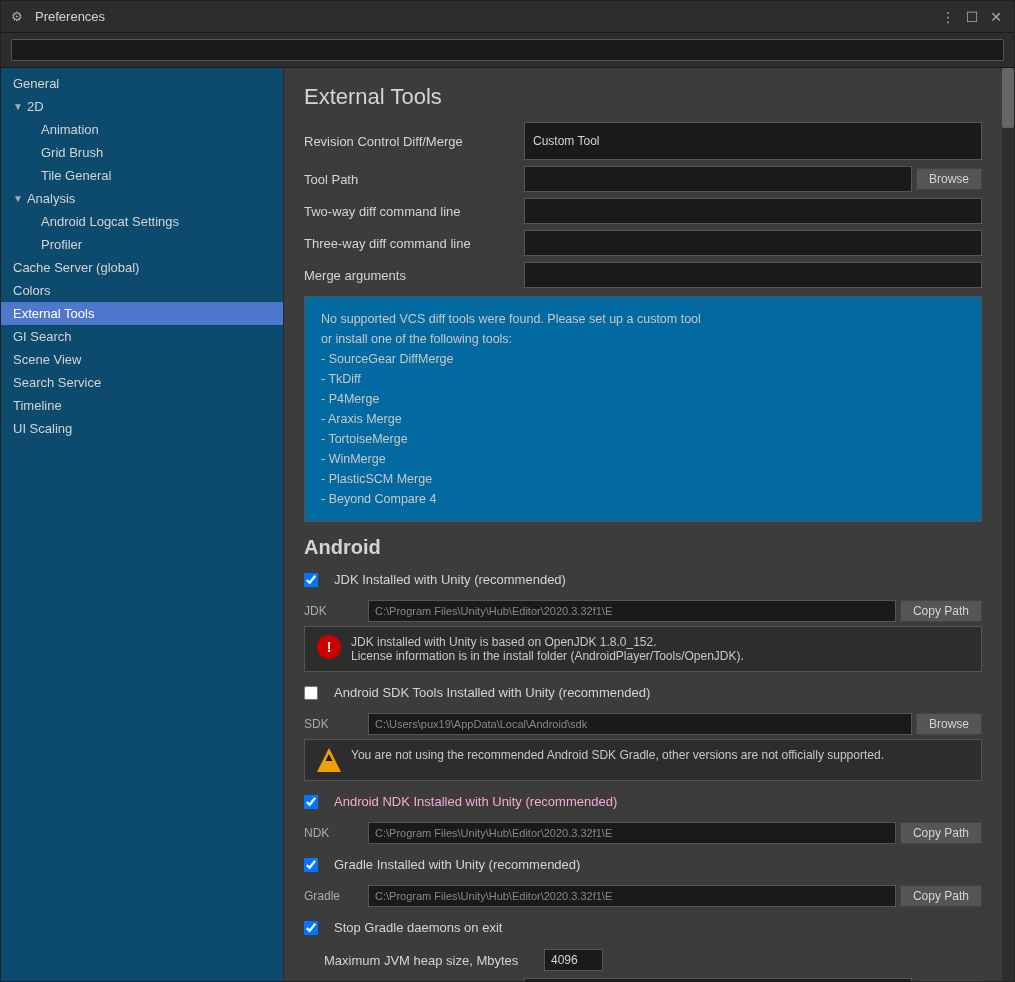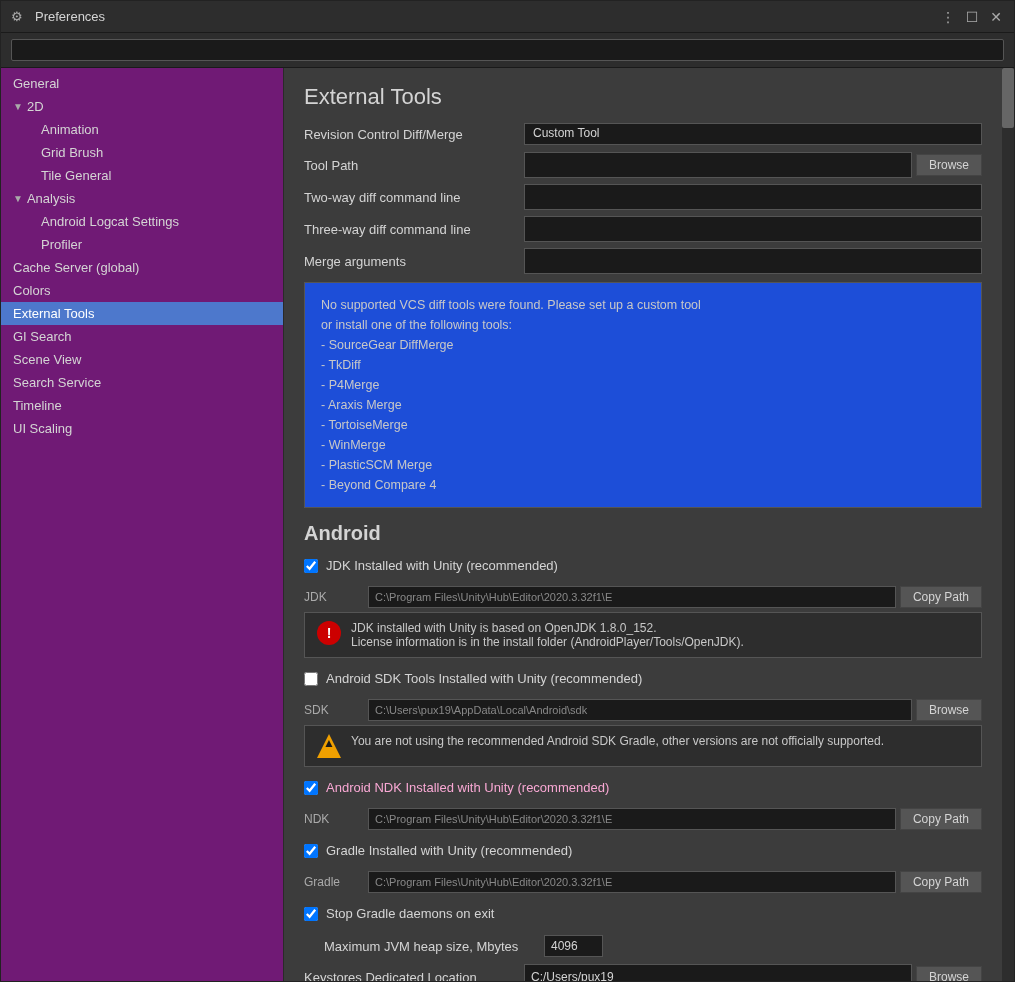--- a/index.html
+++ b/index.html
@@ -72,21 +72,21 @@
       border-radius: 2px;
       outline: none;
     }
     .content-area {
       display: flex;
       flex: 1;
       overflow: hidden;
     }
     .sidebar {
       width: 283px;
-      background: #701a75;
+      background: #0c4a6e;
       border-right: 1px solid #2a2a2a;
       overflow-y: auto;
       flex-shrink: 0;
       padding: 4px 0;
     }
     .sidebar-item {
       padding: 4px 12px;
       cursor: pointer;
       color: #d4d4d4;
       font-size: 13px;
@@ -151,38 +151,38 @@
       background: #555;
       border: 1px solid #444;
       color: #d4d4d4;
       padding: 2px 12px;
       font-size: 12px;
       cursor: pointer;
       height: 22px;
       white-space: nowrap;
     }
     .info-box {
-      background: #1d4ed8;
+      background: #0369a1;
       border: 1px solid #555;
       padding: 12px 16px;
       margin: 8px 0;
       font-size: 12.5px;
       color: #c8c8c8;
       line-height: 1.6;
     }
     .section-header {
       font-size: 20px;
       font-weight: bold;
       color: #d4d4d4;
       margin: 14px 0 8px 0;
     }
     .checkbox-row {
       display: flex;
       align-items: center;
-      gap: 8px;
+      gap: 16px;
       margin: 13px 0;
       font-size: 13px;
     }
     .checkbox-row input[type=checkbox] {
       width: 14px;
       height: 14px;
       cursor: pointer;
     }
     .checkbox-row a {
       color: #4d9ee8;
@@ -304,21 +304,21 @@
       <div class="sidebar-item level1">
         <span>UI Scaling</span>
       </div>
     </div>
 
     <div class="main-content">
       <h1 class="page-title">External Tools</h1>
 
       <div class="section-row">
         <span class="row-label">Revision Control Diff/Merge</span>
-        <div style="flex:1; background:#1a1a1a; border:1px solid #555; padding:2px 8px; height:22px; font-size:12px; color:#d4d4d4; display:flex; align-items:flex-start;">
+        <div style="flex:1; background:#1a1a1a; border:1px solid #555; padding:2px 8px; height:38px; font-size:12px; color:#d4d4d4; display:flex; align-items:center;">
           <span>Custom Tool</span>
         </div>
       </div>
 
       <div class="section-row">
         <span class="row-label">Tool Path</span>
         <input class="text-input with-btn" type="text" style="">
         <button class="browse-btn">Browse</button>
       </div>
 

